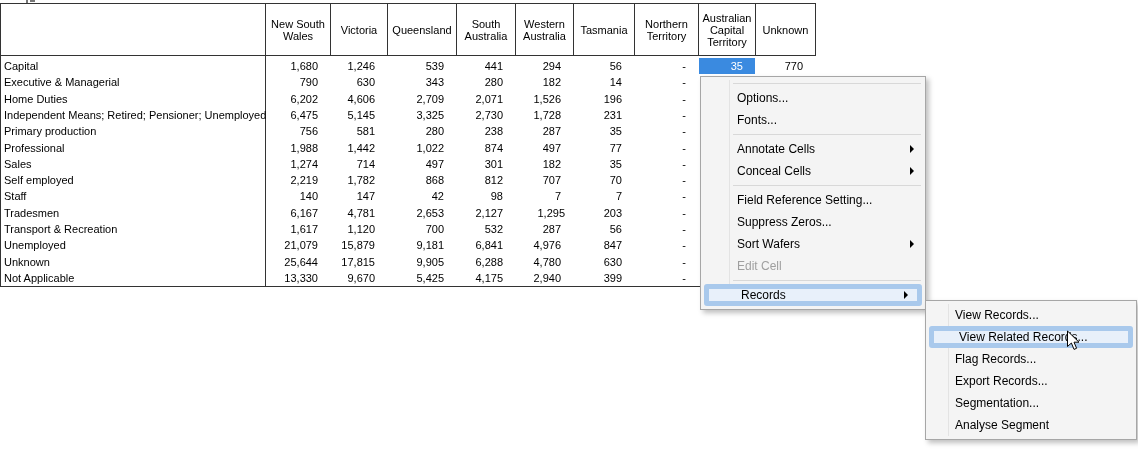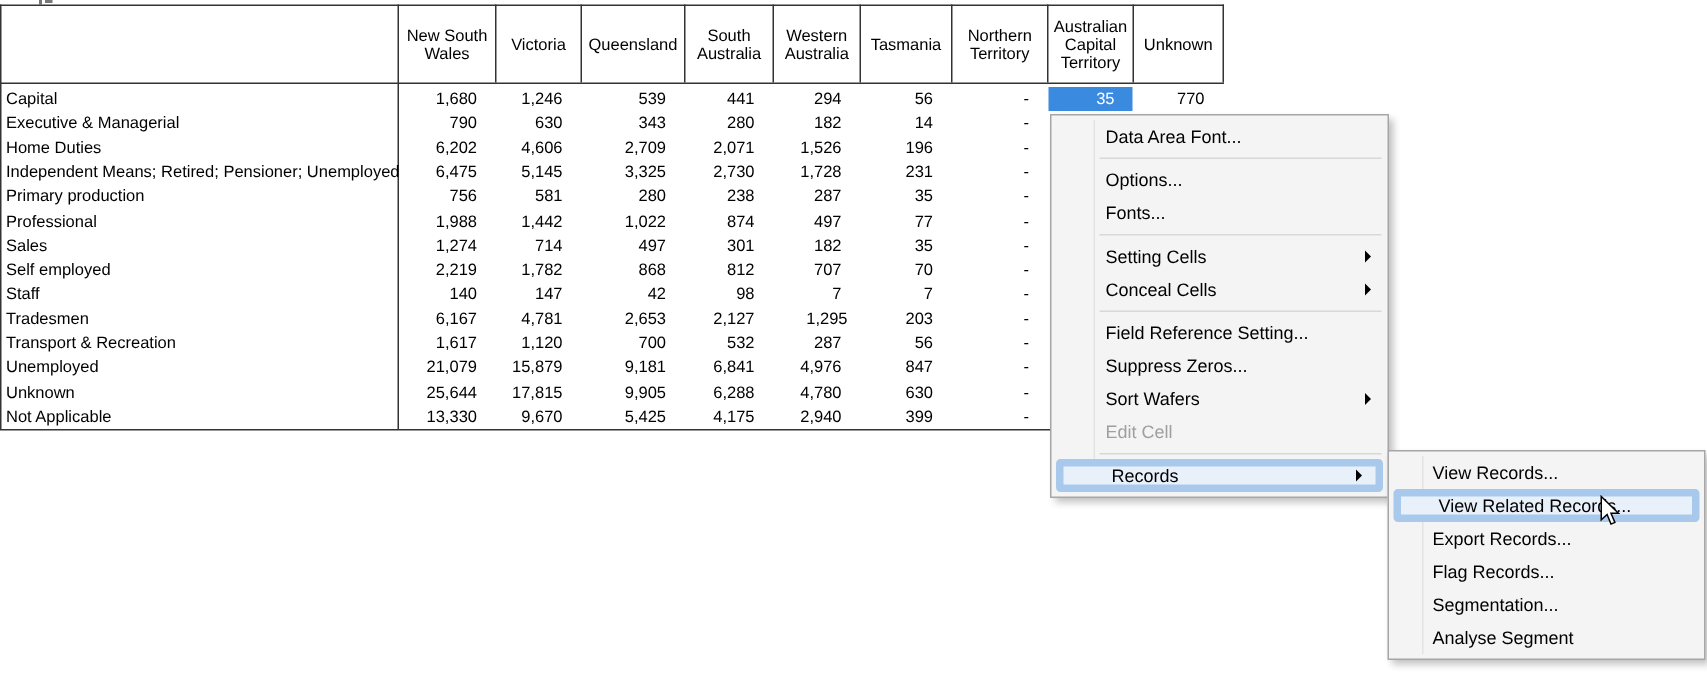--- a/index.html
+++ b/index.html
@@ -222,33 +222,30 @@
         <div class="cell" style="left: 388px; width: 68px;">5,425</div>
         <div class="cell" style="left: 457px; width: 58px;">4,175</div>
         <div class="cell" style="left: 516px; width: 57px;">2,940</div>
         <div class="cell" style="left: 574px; width: 60px;">399</div>
         <div class="cell" style="left: 635px; width: 63px;">-</div>
       </div>
     </div>
 
   <div class="menu" id="context-menu" style="left:700px;top:76px;width:226px;">
     <div class="gutter" style="left:28px;"></div>
-  <div class="menu-item">
-        <span>Data Area Font...</span>
-      </div>
       <div class="separator"></div>
       <div class="menu-item">
         <span>Options...</span>
       </div>
       <div class="menu-item">
         <span>Fonts...</span>
       </div>
       <div class="separator"></div>
       <div class="menu-item">
-        <span>Setting Cells</span>
+        <span>Annotate Cells</span>
         <div class="arrow"></div>
       </div>
       <div class="menu-item">
         <span>Conceal Cells</span>
         <div class="arrow"></div>
       </div>
       <div class="separator"></div>
       <div class="menu-item">
         <span>Field Reference Setting...</span>
       </div>
@@ -271,24 +268,24 @@
 
   <div class="menu" id="records-submenu" style="left:925px;top:300px;width:212px;">
     <div class="gutter" style="left:22px;"></div>
   <div class="menu-item">
         <span>View Records...</span>
       </div>
       <div class="menu-item hl">
         <span>View Related Records...</span>
       </div>
       <div class="menu-item">
+        <span>Flag Records...</span>
+      </div>
+      <div class="menu-item">
         <span>Export Records...</span>
-      </div>
-      <div class="menu-item">
-        <span>Flag Records...</span>
       </div>
       <div class="menu-item">
         <span>Segmentation...</span>
       </div>
       <div class="menu-item">
         <span>Analyse Segment</span>
       </div>
     </div>
 
   <svg class="cursor" width="16" height="22" viewBox="0 0 16 22">

